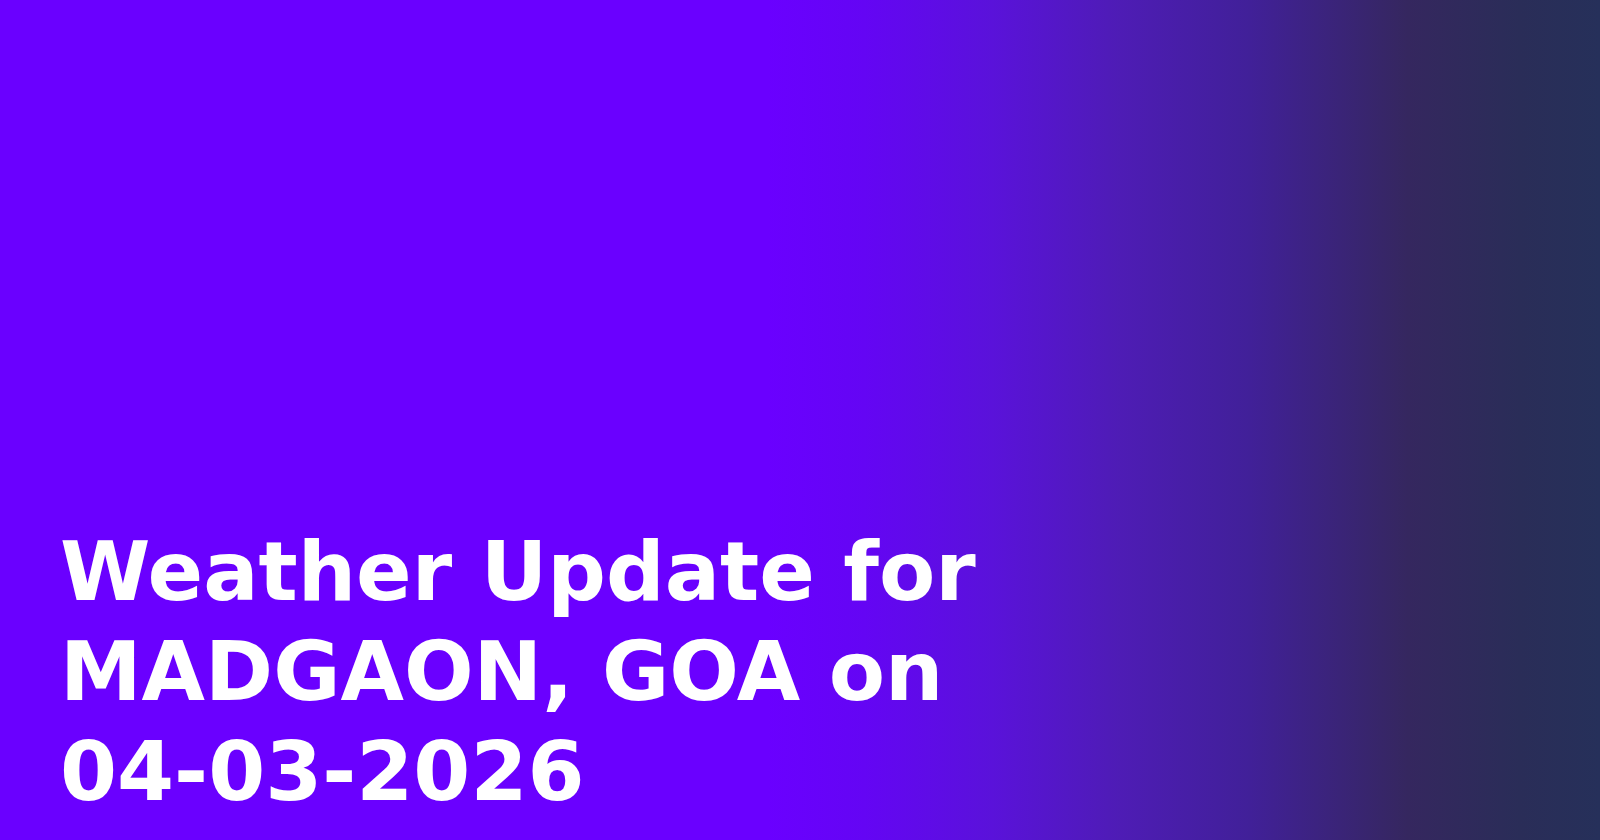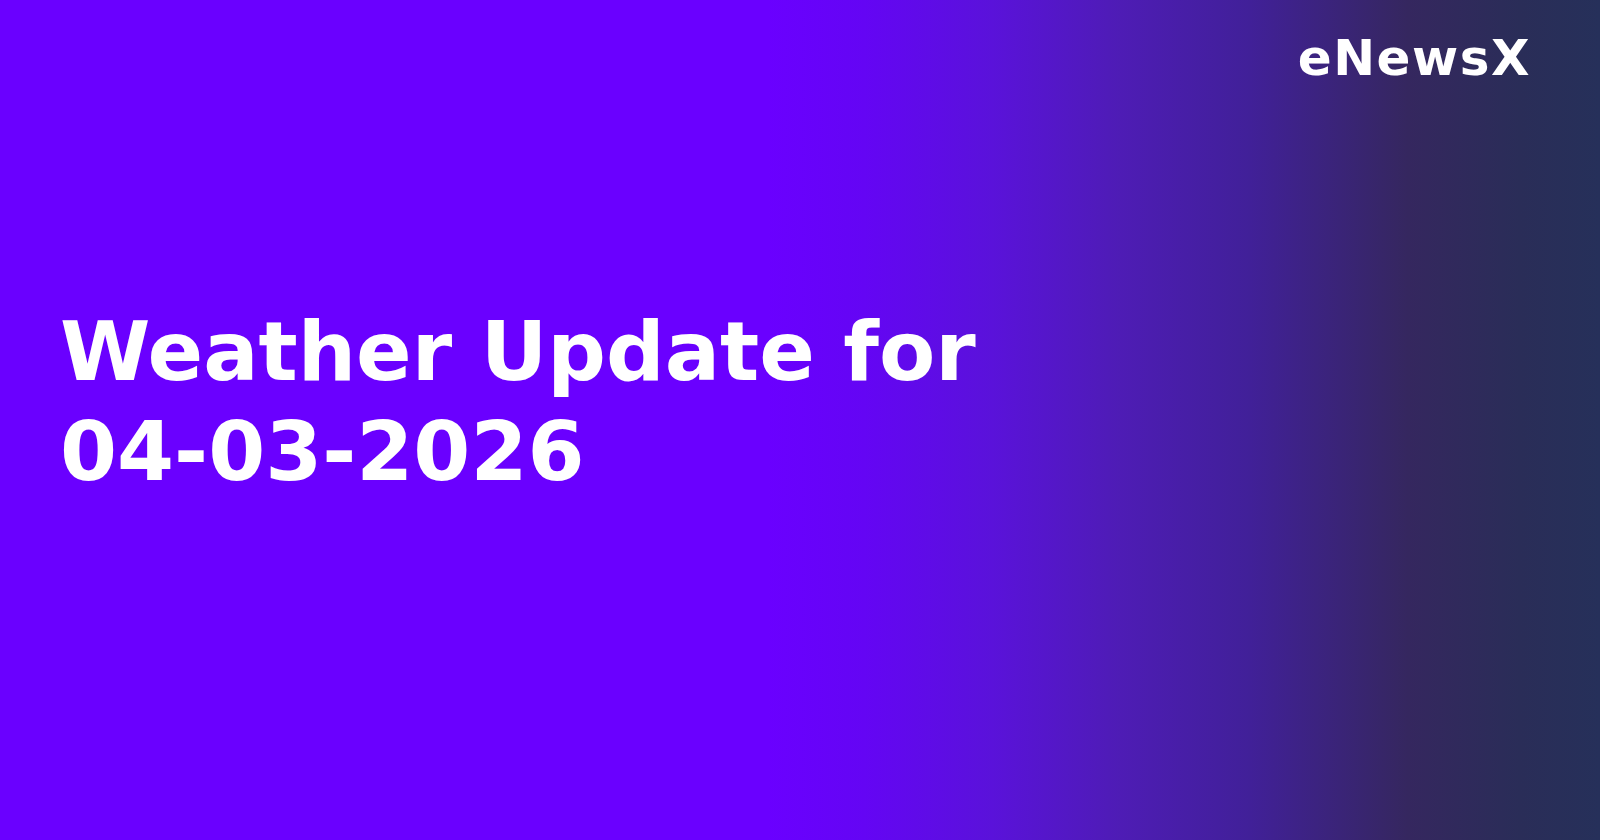--- a/index.html
+++ b/index.html
@@ -55,21 +55,21 @@
 
   
   .headline-wrap {
     position: absolute;
     left: 60px;
     top: 0;
     height: 840px;
     width: 1040px;
     display: flex;
     flex-direction: column;
-    justify-content: center;
+    justify-content: flex-end;
     align-items: flex-start;
   }
 
   .headline {
     font-family: "DejaVu Sans", "Liberation Sans", sans-serif;
     font-size: 82px;
     font-weight: 700;
     color: #ffffff;
     line-height: 100px;
     letter-spacing: 0px;
@@ -85,24 +85,22 @@
   .headline .line {
     display: block;
     white-space: nowrap;
   }
 </style>
 </head>
 <body>
 
 <div class="card">
 
-  <div class="brand">
-    <span class="brand-text">eNewsX</span>
-  </div>
 
   <div class="headline-wrap">
     <h1 class="headline">
       <span class="line">Weather Update for</span>
+      <span class="line">MADGAON, GOA on</span>
       <span class="line">04-03-2026</span>
     </h1>
   </div>
 
 </div>
 
 </body></html>

